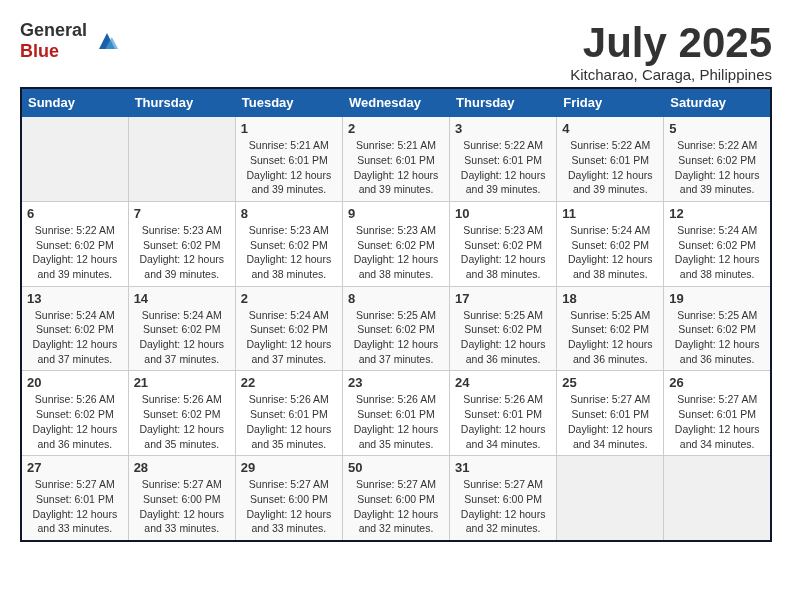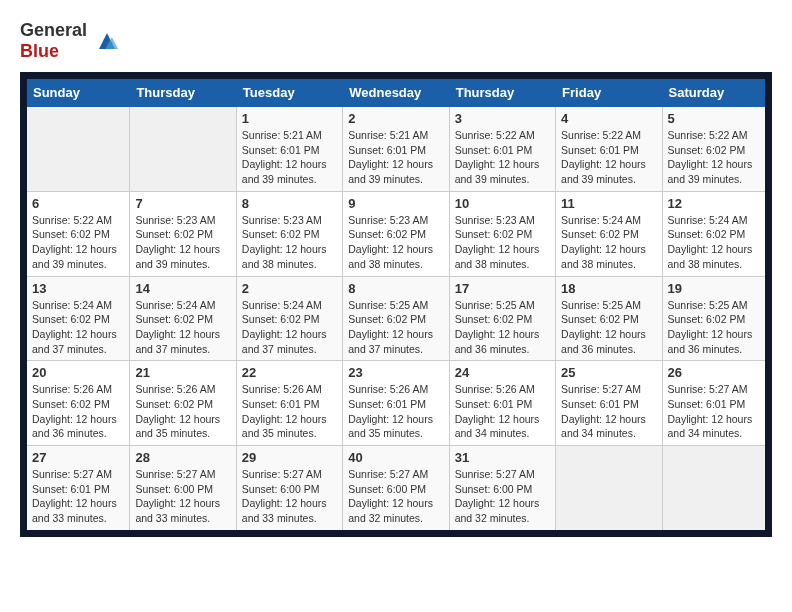--- a/index.html
+++ b/index.html
@@ -7,21 +7,21 @@
       font-family: Arial, sans-serif;
       background: #fff;
       width: 792px;
       min-height: 612px;
       padding: 20px;
     }
     .header {
       display: flex;
       align-items: flex-start;
       justify-content: space-between;
-      margin-bottom: 10px;
+      margin-bottom: 4px;
     }
     .logo {
       display: flex;
       align-items: center;
     }
     .logo-text {
       display: flex;
       flex-direction: column;
       font-size: 18px;
       font-weight: bold;
@@ -42,21 +42,21 @@
       color: #333;
       line-height: 1.1;
     }
     .location {
       font-size: 15px;
       color: #333;
     }
     .calendar {
       width: 100%;
       border-collapse: collapse;
-      border: 7px solid #0f172a;
+      border: 2px solid #0f172a;
     }
     .calendar th {
       background-color: #1a5fa8;
       color: #fff;
       text-align: left;
       padding: 6px 6px;
       font-size: 13px;
       border: 1px solid #1a5fa8;
     }
     .calendar td {
@@ -79,39 +79,44 @@
       font-size: 13px;
       font-weight: bold;
       color: #333;
       display: block;
       margin-bottom: 2px;
     }
     .day-info {
       font-size: 10.5px;
       color: #333;
       line-height: 1.4;
+      text-align: center;
     }
     .empty-cell {
       background: #f0f0f0 !important;
     }
   </style>
 </head>
 <body>
 
 <div class="header">
   <div class="logo">
     <div class="logo-text">
       <span class="logo-general">General</span>
       <span class="logo-blue">Blue</span>
     </div>
     <svg class="logo-icon" viewBox="0 0 40 40">
       <polygon points="10,30 20,10 30,30" fill="#1a5fa8"></polygon>
       <polygon points="18,30 26,15 34,30" fill="#4a9fd4" opacity="0.7"></polygon>
     </svg>
   </div>
+  <div class="title-block">
+    <div class="month-title">July 2025</div>
+    <div class="location">Kitcharao, Caraga, Philippines</div>
+  </div>
 </div>
 
 <table class="calendar">
   <thead>
     <tr>
     <th>Sunday</th>
         <th>Thursday</th>
         <th>Tuesday</th>
         <th>Wednesday</th>
         <th>Thursday</th>
@@ -299,21 +304,21 @@
 Sunset: 6:00 PM
 Daylight: 12 hours and 33 minutes.</div>
         </td>
         <td>
           <span class="day-number">29</span>
           <div class="day-info" style="white-space: pre-line;">Sunrise: 5:27 AM
 Sunset: 6:00 PM
 Daylight: 12 hours and 33 minutes.</div>
         </td>
         <td>
-          <span class="day-number">40</span>
+          <span class="day-number">50</span>
           <div class="day-info" style="white-space: pre-line;">Sunrise: 5:27 AM
 Sunset: 6:00 PM
 Daylight: 12 hours and 32 minutes.</div>
         </td>
         <td>
           <span class="day-number">31</span>
           <div class="day-info" style="white-space: pre-line;">Sunrise: 5:27 AM
 Sunset: 6:00 PM
 Daylight: 12 hours and 32 minutes.</div>
         </td>

